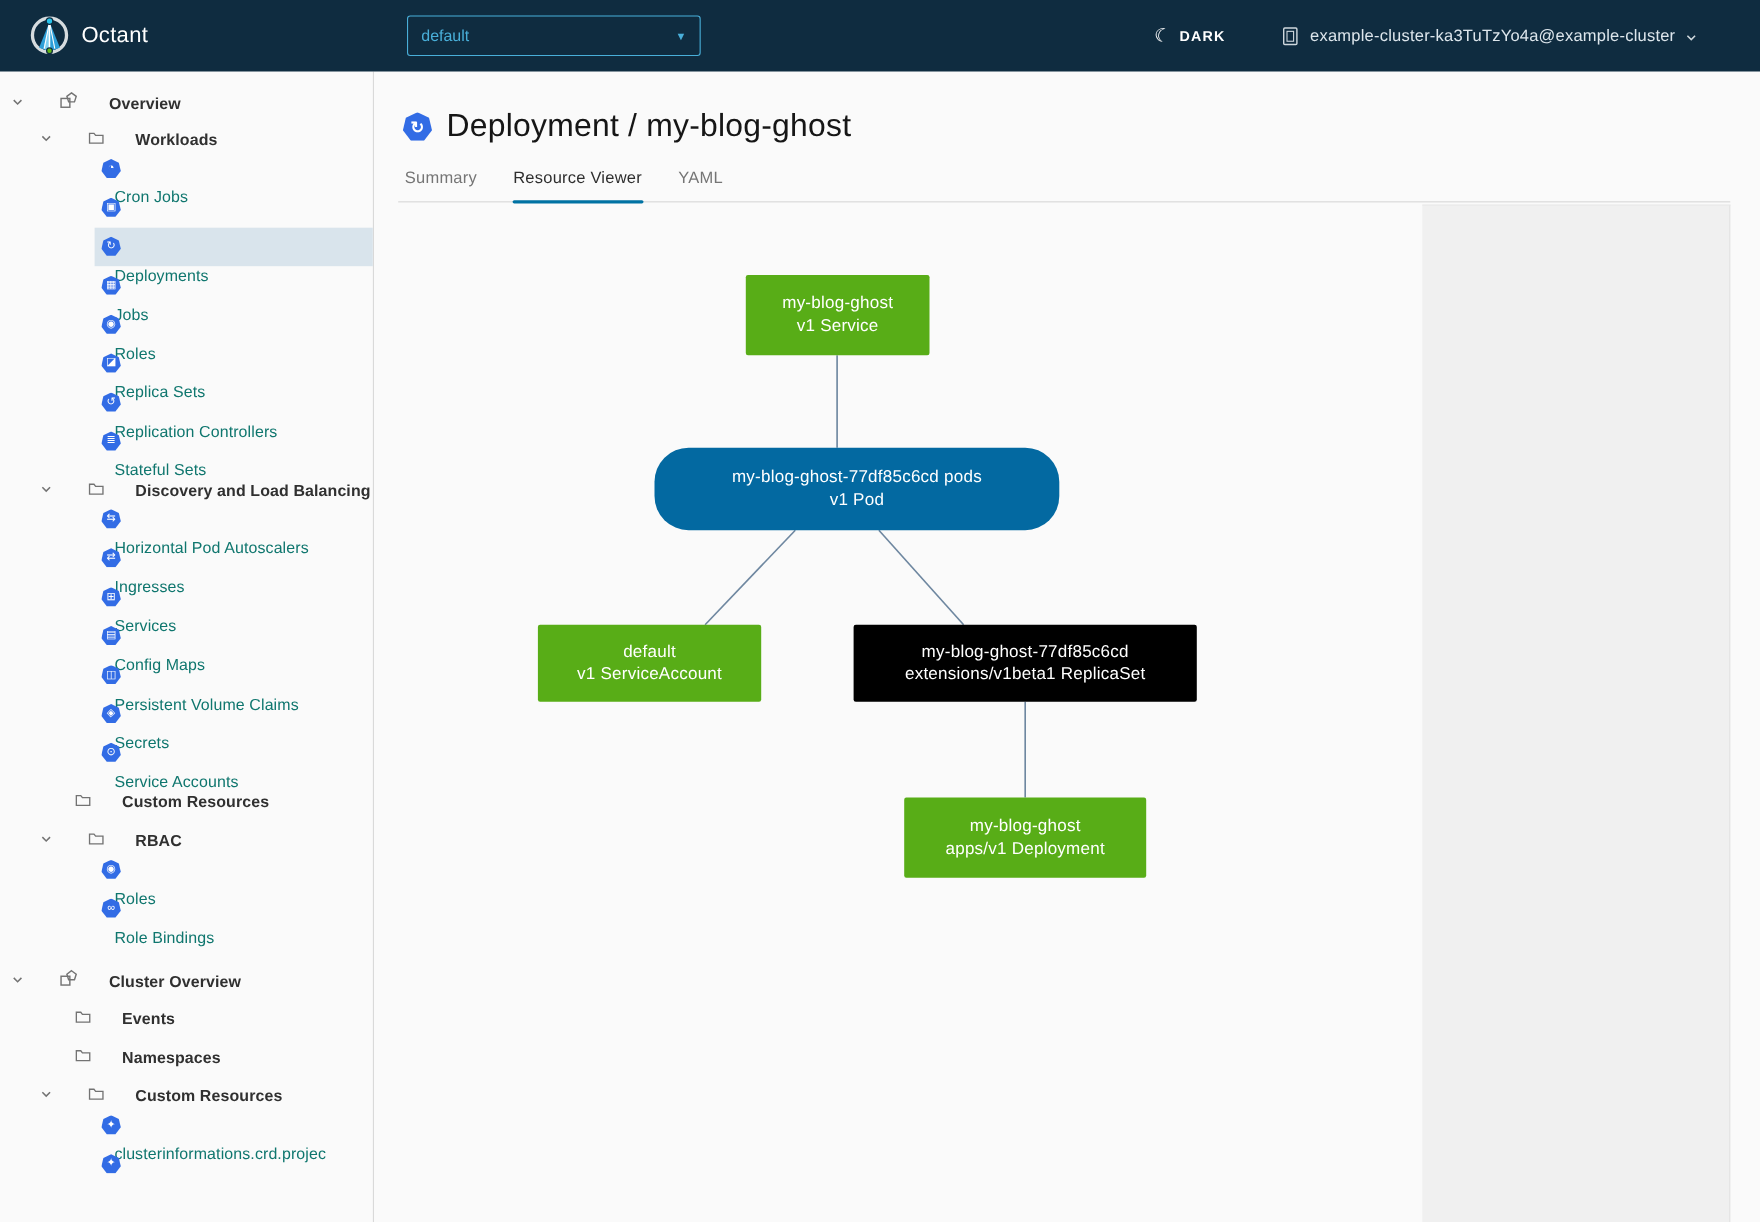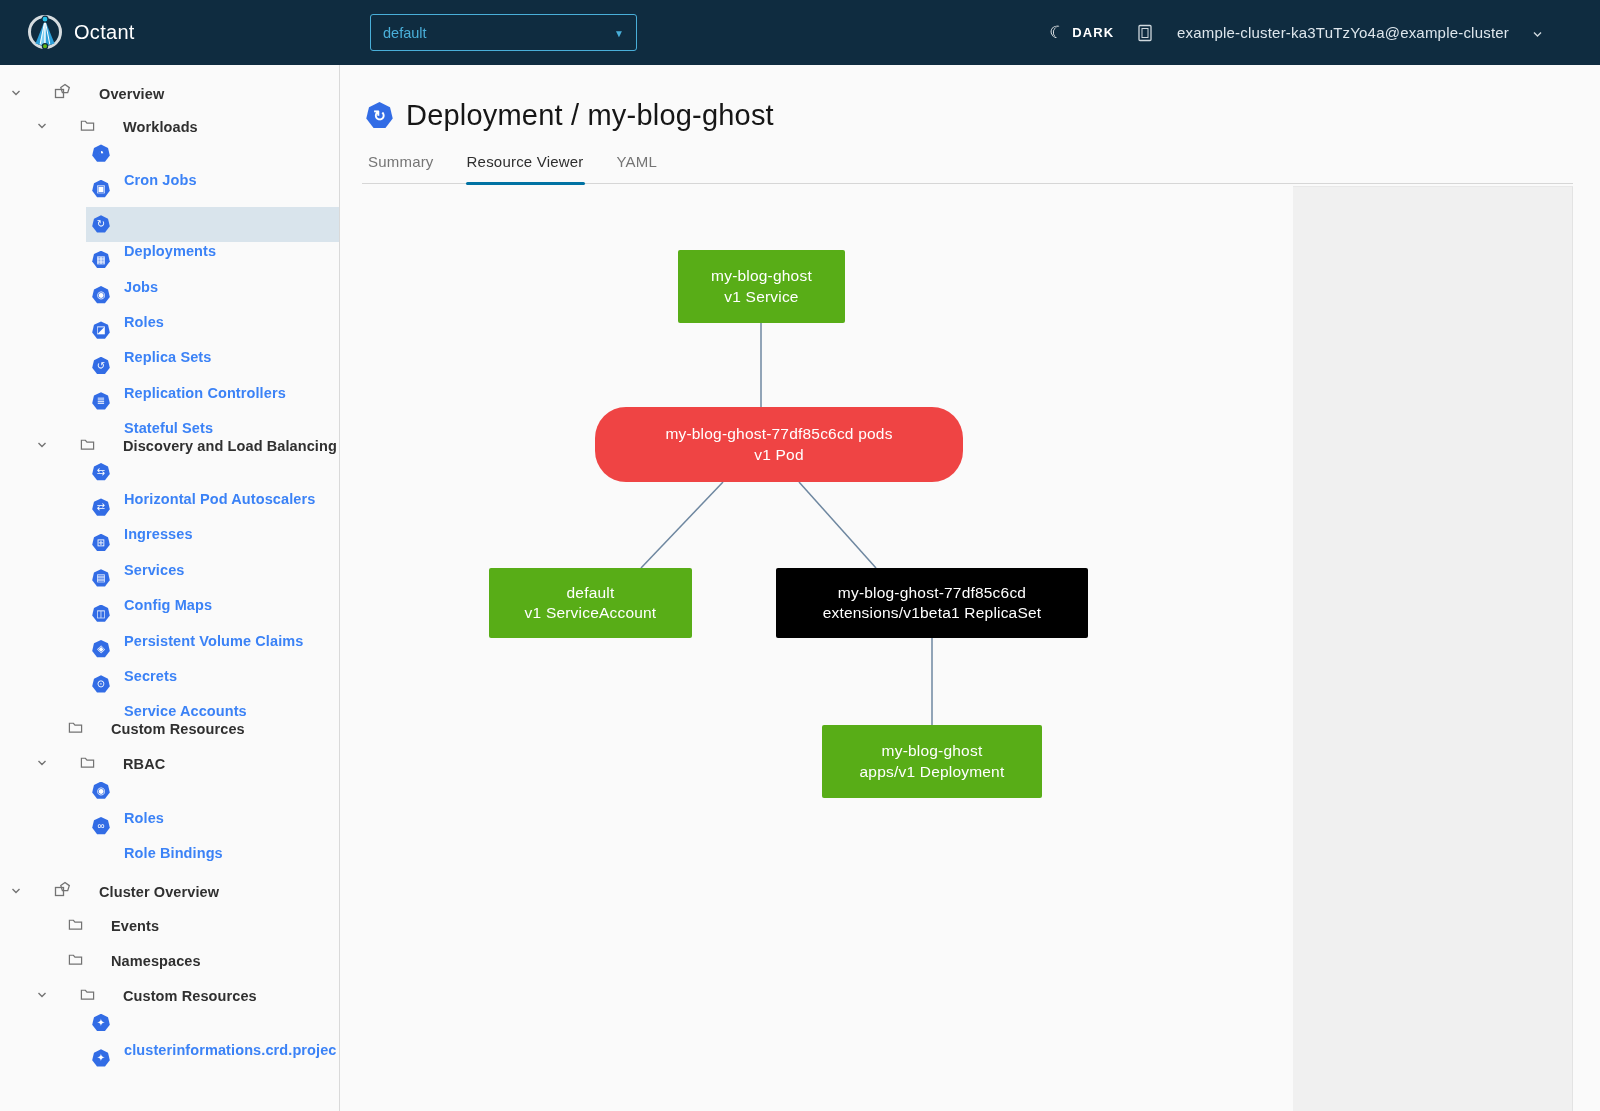--- a/index.html
+++ b/index.html
@@ -20,37 +20,37 @@
     border:1px solid #49afd9; border-radius:3px; display:flex; align-items:center; cursor:pointer; }
   .ns-value { margin-left:12px; font-size:14.5px; color:#49afd9; }
   .ns-caret { position:absolute; right:12px; top:13px; color:#49afd9; font-size:10px; }
   .filter { position:absolute; left:664px; top:14px; width:343px; height:33px;
     border-bottom:1px solid #c2ccd3; cursor:text; }
   .filter-ph { position:absolute; left:4px; top:7px; font-size:15px; color:#9fabb4; letter-spacing:0.3px; }
   .filter-chev { position:absolute; right:2px; top:9px; }
   .dark-toggle { position:absolute; left:1049px; top:0; height:65px; display:flex; align-items:center; gap:8px; cursor:pointer; }
   .moon { color:#fff; font-size:17px; transform:rotate(14deg); }
   .dark-label { color:#fff; font-size:13px; font-weight:bold; letter-spacing:1.1px; }
-  .context { position:absolute; right:57px; top:0; height:65px; display:flex; align-items:center; gap:23px; cursor:pointer; }
+  .context { position:absolute; right:57px; top:0; height:65px; display:flex; align-items:center; gap:9px; cursor:pointer; }
   .ctx-label { color:#dde6ec; font-size:15px; letter-spacing:0.2px; }
   .ctx-chev { margin-top:3px; }
 
   
   .sidebar { position:absolute; top:65px; left:0; width:340px; bottom:0; background:#fafafa;
     border-right:1px solid #d9d9d9; overflow:hidden; z-index:10; }
   .srow { position:relative; height:35.4px; cursor:pointer; }
   .srow.gap { margin-top:20px; }
   .srow.selected::before { content:''; position:absolute; left:86px; right:0; top:0; bottom:0; background:#d9e4ec; }
   .srow > span { position:relative; }
   .chev { position:absolute; top:50%; transform:translateY(-50%); line-height:0; }
   .lvl0 .chev { left:10px; } .lvl1 .chev { left:36px; }
   .ic { position:absolute; top:50%; transform:translateY(-50%); line-height:0; }
   .lvl0 .ic { left:42px; } .lvl1 .ic { left:68px; } .lvl2 .ic { left:92px; }
-  .lbl { position:absolute; top:50%; transform:translateY(-50%); left:124px;
-    font-size:14.5px; color:#3b82f6; white-space:nowrap; letter-spacing:0.1px;font-weight:bold; }
+  .lbl { position:absolute; top:50%; transform:translateY(-50%); left:104px;
+    font-size:14.5px; color:#0f766e; white-space:nowrap; letter-spacing:0.1px; }
   .lvl0 .lbl { left:70px; } .lvl1 .lbl { left:96px; }
   .lbl.b { font-weight:bold; color:#303030; }
   .k8s { width:18px; height:18px; background:#326ce5; color:#fff;
     clip-path:polygon(50% 0%, 89% 19%, 99% 61%, 72% 96%, 28% 96%, 1% 61%, 11% 19%);
     display:flex; align-items:center; justify-content:center; font-size:10px; line-height:1; }
 
   
   .main-title { position:absolute; left:366px; top:99px; display:flex; align-items:center; gap:13px; z-index:5; }
   .hepta-lg { width:27px; height:27px; background:#326ce5; color:#fff;
     clip-path:polygon(50% 0%, 89% 19%, 99% 61%, 72% 96%, 28% 96%, 1% 61%, 11% 19%);
@@ -195,21 +195,21 @@
       <line x1="761" y1="323" x2="761" y2="407" stroke="#6e87a0" stroke-width="1.5"></line>
       <line x1="723" y1="482" x2="641" y2="568" stroke="#6e87a0" stroke-width="1.5"></line>
       <line x1="799" y1="482" x2="876" y2="568" stroke="#6e87a0" stroke-width="1.5"></line>
       <line x1="932" y1="638" x2="932" y2="725" stroke="#6e87a0" stroke-width="1.5"></line>
     </svg>
   <div id="graph-layer">
       <div class="gnode" style="left: 678px; top: 250px; width: 167px; height: 73px; background: rgb(88, 173, 23);">
         <span>my-blog-ghost</span>
         <span>v1 Service</span>
       </div>
-      <div class="gnode" style="left: 595px; top: 407px; width: 368px; height: 75px; background: #ef4444; border-radius: 31px;">
+      <div class="gnode" style="left: 595px; top: 407px; width: 368px; height: 75px; background: #0369a1; border-radius: 31px;">
         <span>my-blog-ghost-77df85c6cd pods</span>
         <span>v1 Pod</span>
       </div>
       <div class="gnode" style="left: 489px; top: 568px; width: 203px; height: 70px; background: rgb(88, 173, 23);">
         <span>default</span>
         <span>v1 ServiceAccount</span>
       </div>
       <div class="gnode" style="left: 776px; top: 568px; width: 312px; height: 70px; background: #000000;">
         <span>my-blog-ghost-77df85c6cd</span>
         <span>extensions/v1beta1 ReplicaSet</span>

